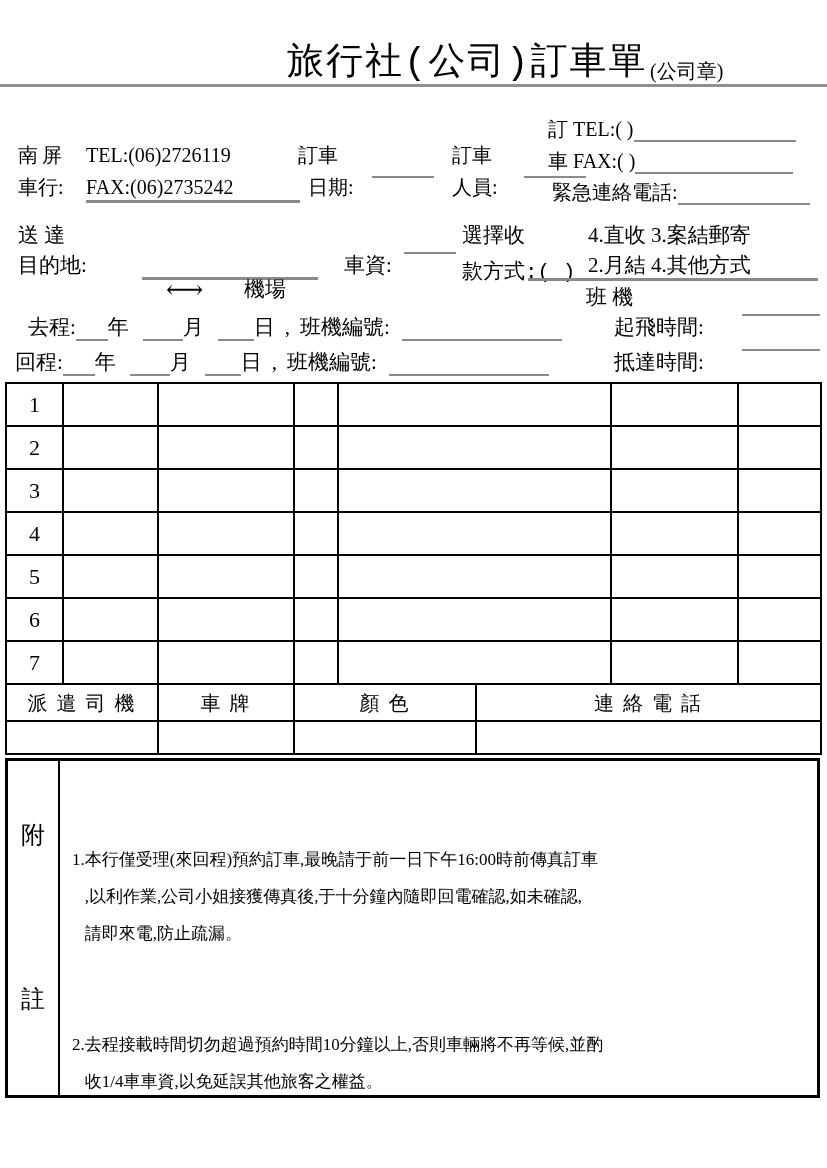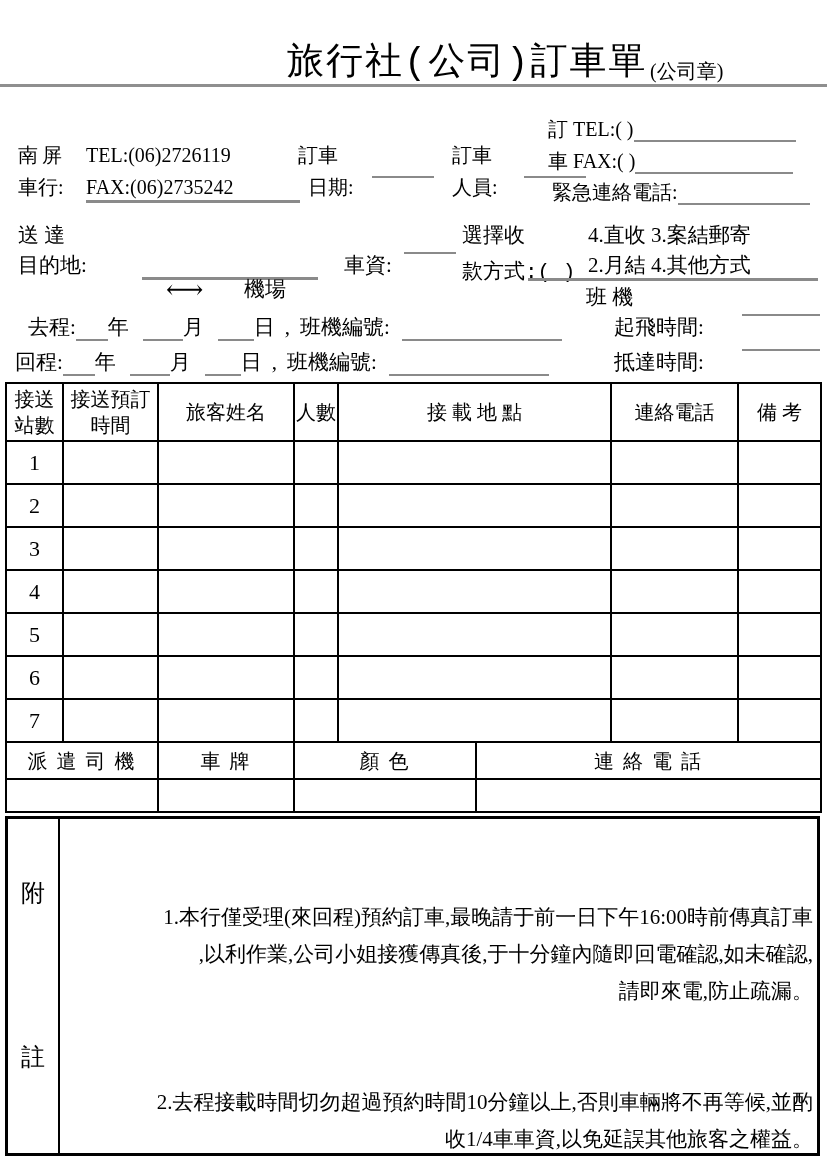--- a/index.html
+++ b/index.html
@@ -26,21 +26,21 @@
   th { white-space:pre-line; line-height:26px; }
   .main-tbl th { height:58px; }
   .main-tbl td { height:43px; font-size:22px; }
   .disp-tbl th { height:37px; letter-spacing:2px; }
   .disp-tbl td { height:33px; }
 
   
   .notes-box { width:815px; height:340px; border:3px solid #000; display:flex; }
   .notes-label-col { position:relative; width:52px; border-right:2px solid #000; flex:none; }
   .notes-label-col .lbl { position:absolute; left:0; width:100%; text-align:center; font-size:24px; }
-  .notes-content { flex:1; padding:6px 4px 0 12px; font-size:21px; line-height:37px; white-space:pre-wrap;text-align:right; }
+  .notes-content { flex:1; padding:6px 4px 0 12px; font-size:17px; line-height:37px; white-space:pre-wrap; }
   .note { white-space:pre-wrap; }
 
   .arrow-glyph { font-size:26px; line-height:20px; letter-spacing:-2px; }
 </style>
 </head>
 <body>
 
 <div class="page">
 
   <div class="page-title">旅行社(公司)訂車單</div>
@@ -103,31 +103,20 @@
       <colgroup>
         <col style="width:57px">
           <col style="width:95px">
           <col style="width:136px">
           <col style="width:44px">
         <col style="width:273px">
           <col style="width:127px">
           <col style="width:83px">
       </colgroup>
       <tbody>
-          <tr>
-        <th>接送
-站數</th>
-        <th>接送預訂
-時間</th>
-        <th>旅客姓名</th>
-        <th>人數</th>
-        <th>接  載  地  點</th>
-        <th>連絡電話</th>
-        <th>備 考</th>
-      </tr>
       <tr>
             <td>1</td>
             <td></td>
             <td></td>
             <td></td>
             <td></td>
             <td></td>
             <td></td>
           </tr>
       <tr>

